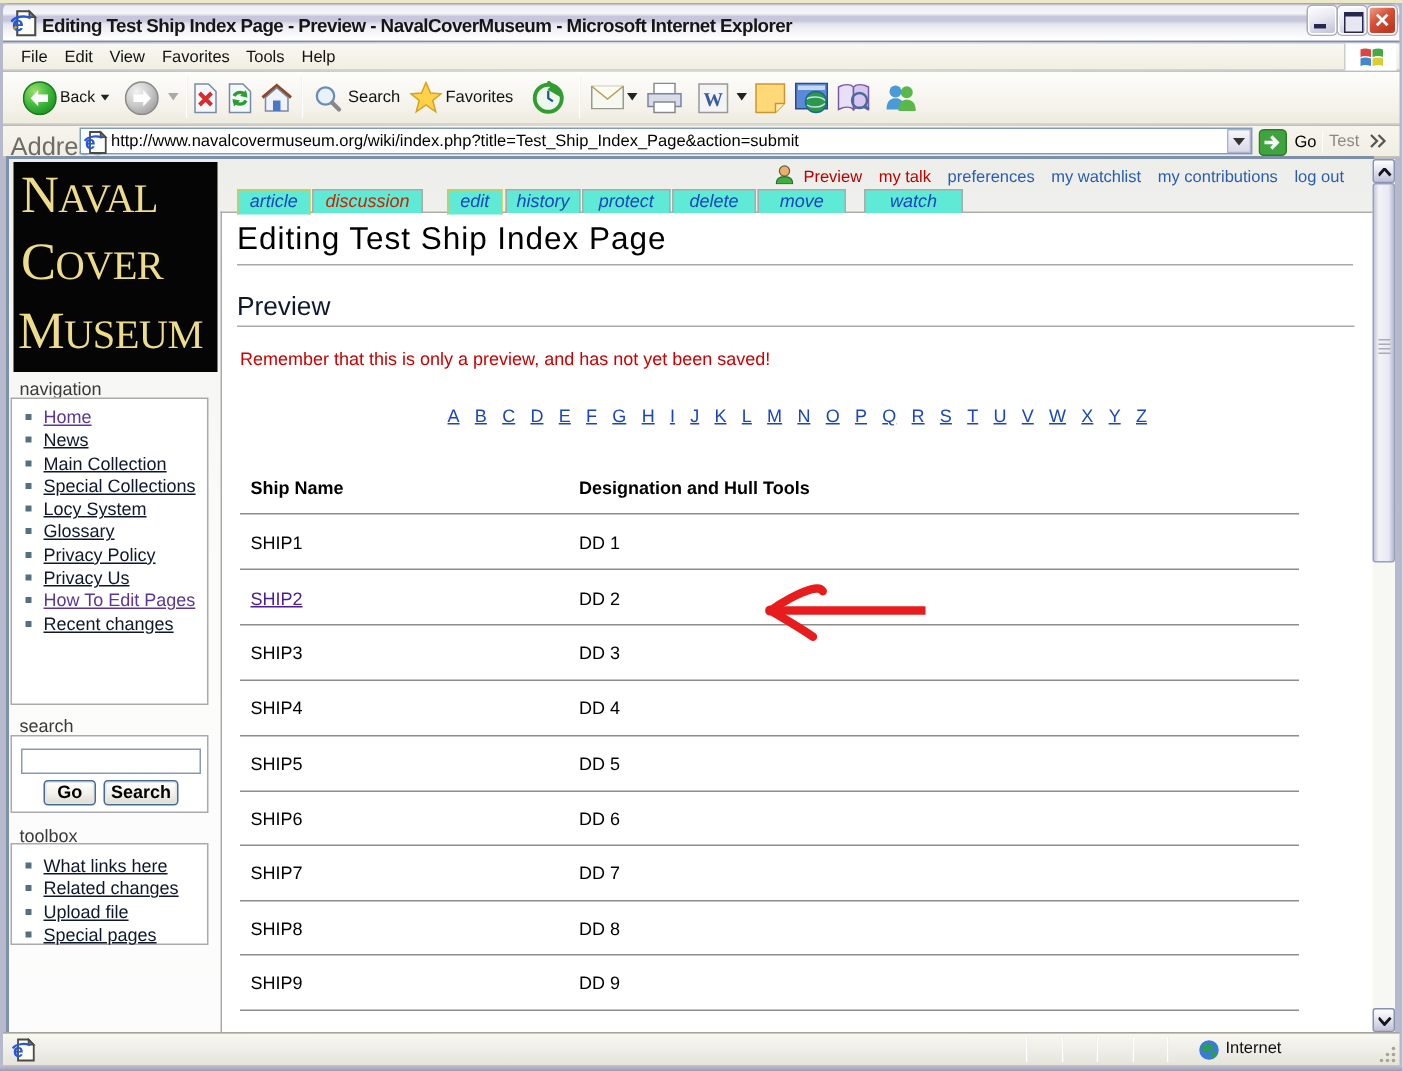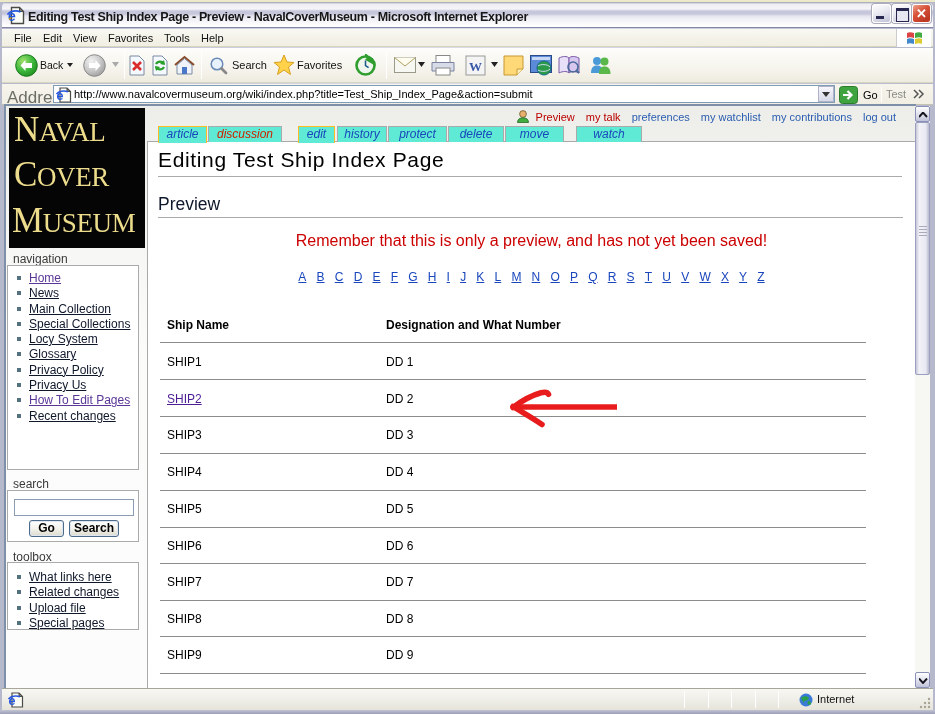--- a/index.html
+++ b/index.html
@@ -65,21 +65,21 @@
 
 
 #content { position:absolute; left:141px; top:35px; width:771px; height:547px; background:#fff; border-left:1px solid #aaa; border-top:1px solid #aaa; }
 #personal { position:absolute; top:4px; right:20px; font-size:11px; white-space:nowrap; }
 #personal a { margin-left:8px; text-decoration:none; }
 .tab { position:absolute; top:-16px; height:16px; line-height:15px; background:#5eead4; border:1px solid #aaa; border-bottom:none; font-size:12px; text-align:center;font-style:italic; }
 .tab a { text-decoration:none; }
 .tab.sel { border-color:#fabd23; height:17px; z-index:2; }
 h1 { position:absolute; left:10px; top:6px; width:744px; font-size:21px; letter-spacing:0.65px; font-weight:normal; color:#000; border-bottom:1px solid #aaa; padding-bottom:4px; }
 h2 { position:absolute; left:10px; top:52px; width:745px; font-size:17.5px; font-weight:normal; color:#0f172a; border-bottom:1px solid #aaa; padding-bottom:2px; }
-#prevnote { position:absolute; left:12px; top:90px; width:743px; text-align:center; font-size:16px; color:#c00; }
+#prevnote { position:absolute; left:12px; top:90px; width:743px; font-size:12px; color:#c00; }
 #alpha { position:absolute; left:12px; top:128px; width:743px; text-align:center; font-size:12px; }
 #alpha a { margin:0 5.1px; color:#1946bb; }
 .trow { position:absolute; left:19px; width:700px; font-size:12px; color:#000; white-space:nowrap; }
 .tline { position:absolute; left:12px; width:706px; height:1px; background:#8c8c8c; }
 .dcol { position:absolute; left:219px; top:0; white-space:nowrap; }
 #arrow { position:absolute; left:361px; top:244px; }
 </style>
 </head>
 <body>
 <div id="frame"></div>
@@ -322,21 +322,21 @@
     <div class="tab" style="left:240px;width:59px"><a style="color:#1946bb" href="#a">protect</a></div>
     <div class="tab" style="left:300px;width:56px"><a style="color:#1946bb" href="#a">delete</a></div>
     <div class="tab" style="left:357px;width:59px"><a style="color:#1946bb" href="#a">move</a></div>
     <div class="tab" style="left:428px;width:66px"><a style="color:#1946bb" href="#a">watch</a></div>
 
     <h1>Editing Test Ship Index Page</h1>
     <h2>Preview</h2>
     <div id="prevnote">Remember that this is only a preview, and has not yet been saved!</div>
     <div id="alpha"><a href="#a">A</a><a href="#a">B</a><a href="#a">C</a><a href="#a">D</a><a href="#a">E</a><a href="#a">F</a><a href="#a">G</a><a href="#a">H</a><a href="#a">I</a><a href="#a">J</a><a href="#a">K</a><a href="#a">L</a><a href="#a">M</a><a href="#a">N</a><a href="#a">O</a><a href="#a">P</a><a href="#a">Q</a><a href="#a">R</a><a href="#a">S</a><a href="#a">T</a><a href="#a">U</a><a href="#a">V</a><a href="#a">W</a><a href="#a">X</a><a href="#a">Y</a><a href="#a">Z</a></div>
 
-    <div class="trow" style="top:176px;font-weight:bold">Ship Name<span class="dcol">Designation and What Number</span></div>
+    <div class="trow" style="top:176px;font-weight:bold">Ship Name<span class="dcol">Designation and Hull Tools</span></div>
     <div class="tline" style="top:200px"></div>
     <div class="trow" style="top:213px">SHIP1<span class="dcol">DD 1</span></div>
     <div class="tline" style="top:237px"></div>
     <div class="trow" style="top:250px"><a class="rl" href="#a">SHIP2</a><span class="dcol">DD 2</span></div>
     <div class="tline" style="top:274px"></div>
     <div class="trow" style="top:286px">SHIP3<span class="dcol">DD 3</span></div>
     <div class="tline" style="top:311px"></div>
     <div class="trow" style="top:323px">SHIP4<span class="dcol">DD 4</span></div>
     <div class="tline" style="top:348px"></div>
     <div class="trow" style="top:360px">SHIP5<span class="dcol">DD 5</span></div>

